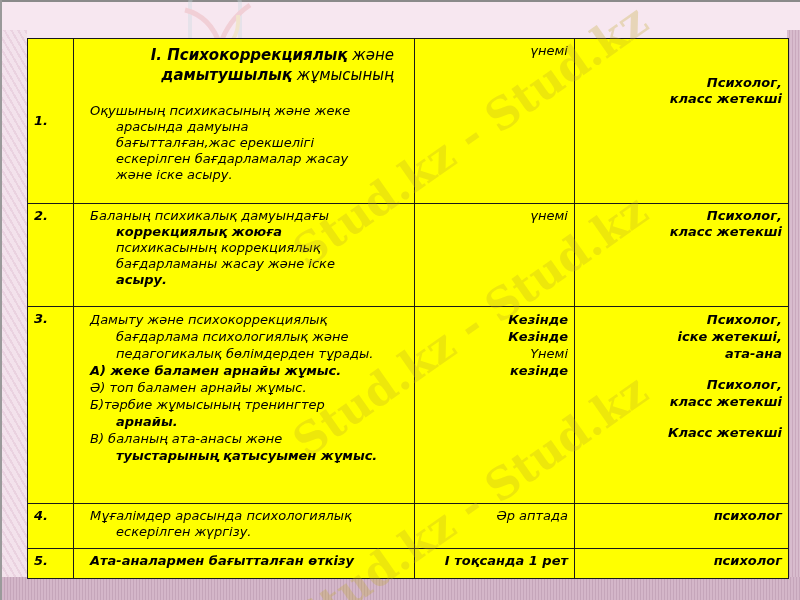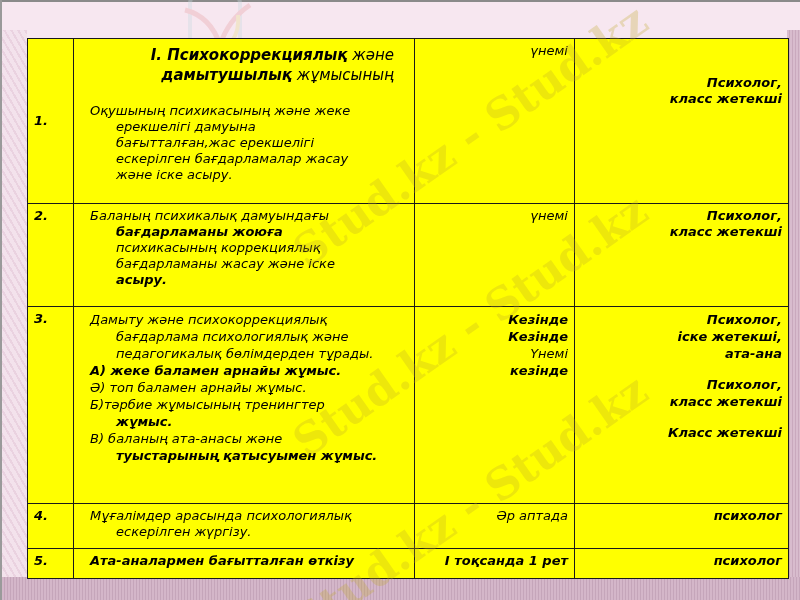--- a/index.html
+++ b/index.html
@@ -89,40 +89,40 @@
 
     <tr style="height:165px">
       <td class="num mid">1.</td>
       <td>
         <div class="title-block">
           <span class="line big"><span class="b">I. Психо</span><span class="b">коррекциялық</span><span> және</span></span>
           <span class="line big"><span class="b">дамытушылық</span><span> жұмысының</span></span>
         </div>
         <div class="gap-s"></div>
         <span class="line">Оқушының психикасының және жеке</span>
-        <span class="indent">ерекшелігі дамуына</span>
+        <span class="indent">арасында дамуына</span>
         <span class="indent">бағытталған,жас ерекшелігі</span>
         <span class="indent">ескерілген бағдарламалар жасау</span>
         <span class="indent">және іске асыру.</span>
       </td>
       <td class="center">
         <span class="line">үнемі</span>
       </td>
       <td class="center b">
         <div style="height:32px"></div>
         <span class="line">Психолог,</span>
         <span class="line">класс жетекші</span>
       </td>
     </tr>
 
     <tr style="height:103px">
       <td class="num">2.</td>
       <td>
         <span class="line">Баланың психикалық дамуындағы</span>
-        <span class="indent b">бағдарламаны жоюға</span>
+        <span class="indent b">коррекциялық жоюға</span>
         <span class="indent">психикасының коррекциялық</span>
         <span class="indent">бағдарламаны жасау және іске</span>
         <span class="indent b">асыру.</span>
       </td>
       <td class="center">
         <span class="line">үнемі</span>
       </td>
       <td class="center b">
         <span class="line">Психолог,</span>
         <span class="line">класс жетекші</span>
@@ -131,21 +131,21 @@
 
     <tr style="height:197px">
       <td class="num">3.</td>
       <td style="line-height:17px">
         <span class="line">Дамыту және психокоррекциялық</span>
         <span class="indent">бағдарлама психологиялық және</span>
         <span class="indent">педагогикалық бөлімдерден тұрады.</span>
         <span class="line b">А) жеке баламен арнайы жұмыс.</span>
         <span class="line">Ә) топ баламен арнайы жұмыс.</span>
         <span class="line">Б)тәрбие жұмысының тренингтер</span>
-        <span class="indent b">жұмыс.</span>
+        <span class="indent b">арнайы.</span>
         <span class="line">В) баланың ата-анасы және</span>
         <span class="indent b">туыстарының қатысуымен жұмыс.</span>
       </td>
       <td class="center b" style="line-height:17px">
         <span class="line">Кезінде</span>
         <span class="line">Кезінде</span>
         <span class="line" style="font-weight:normal">Үнемі</span>
         <span class="line">кезінде</span>
       </td>
       <td class="center b" style="line-height:17px">

